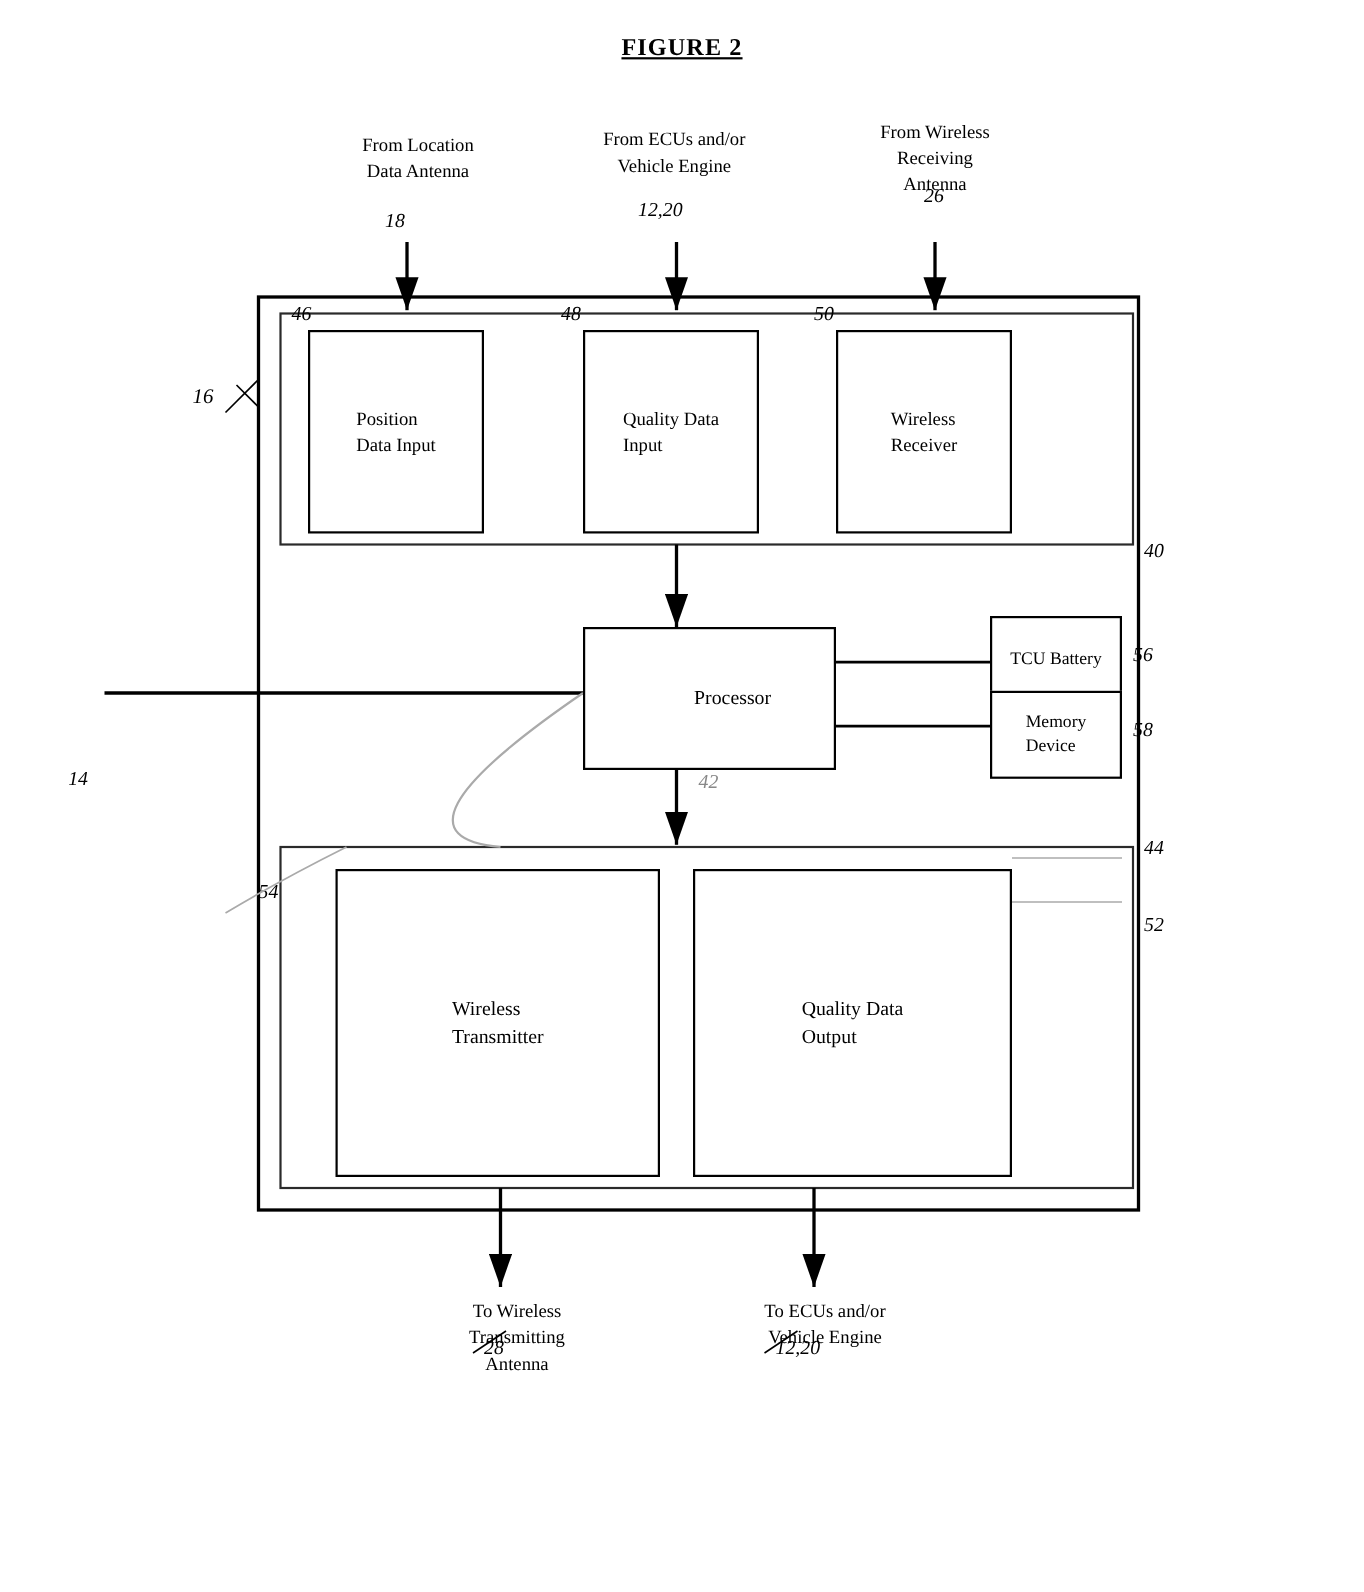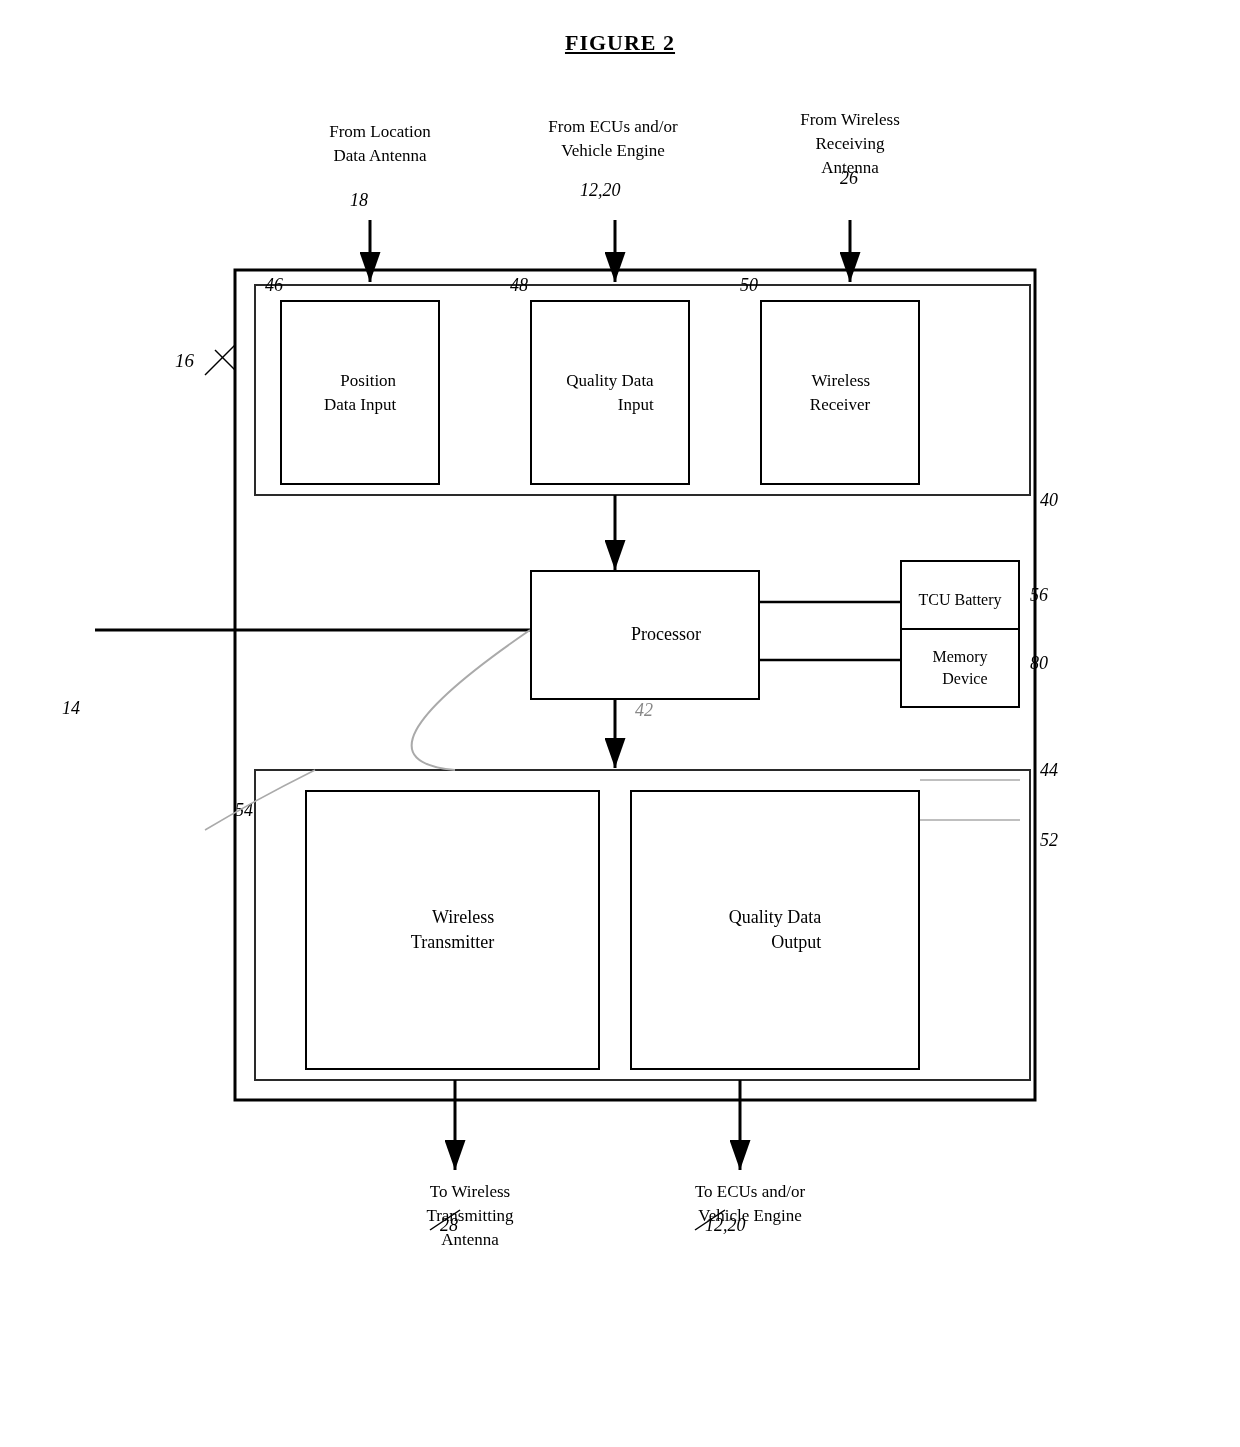--- a/index.html
+++ b/index.html
@@ -37,21 +37,21 @@
       margin: 0 auto;
     }
 
     
     .comp-box {
       position: absolute;
       border: 2px solid #000;
       display: flex;
       align-items: center;
       justify-content: center;
-      text-align: right;
+      text-align: left;
       font-size: 18px;
       line-height: 1.4;
       background: #fff;
     }
 
     
     .ref-num {
       position: absolute;
       font-size: 18px;
       font-style: italic;
@@ -175,21 +175,21 @@
     <div class="ref-num" style="left:225px; top:215px;">46</div>
 
     <div class="ref-num" style="left:470px; top:215px;">48</div>
 
     <div class="ref-num" style="left:700px; top:215px;">50</div>
 
     <div class="ref-num" style="left:1000px; top:430px;">40</div>
 
     <div class="ref-num" style="left:990px; top:525px;">56</div>
 
-    <div class="ref-num" style="left:990px; top:593px;">80</div>
+    <div class="ref-num" style="left:990px; top:593px;">58</div>
 
     <div class="ref-num" style="left:595px; top:640px; color:#888;">42</div>
 
     <div class="ref-num" style="left:1000px; top:700px;">44</div>
 
     <div class="ref-num" style="left:1000px; top:770px;">52</div>
 
     <div class="ref-num" style="left:195px; top:740px;">54</div>
 
     <div class="ref-num" style="left:400px; top:1155px;">28</div>

